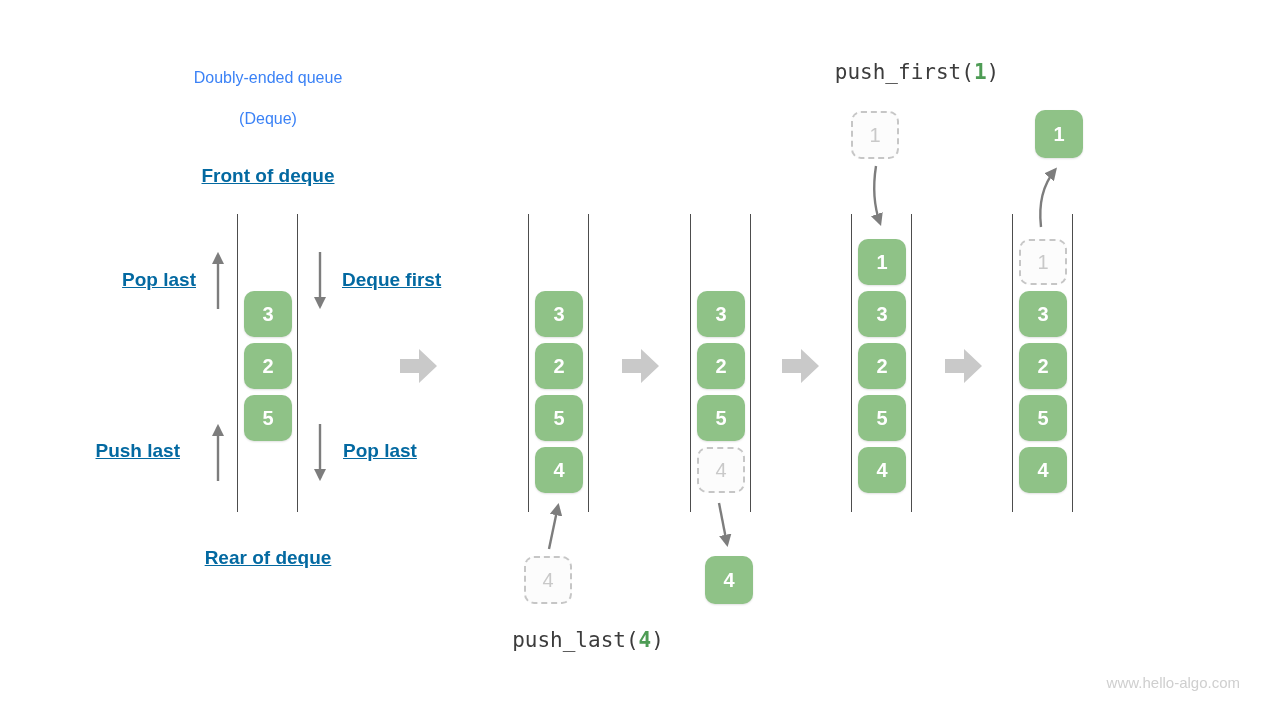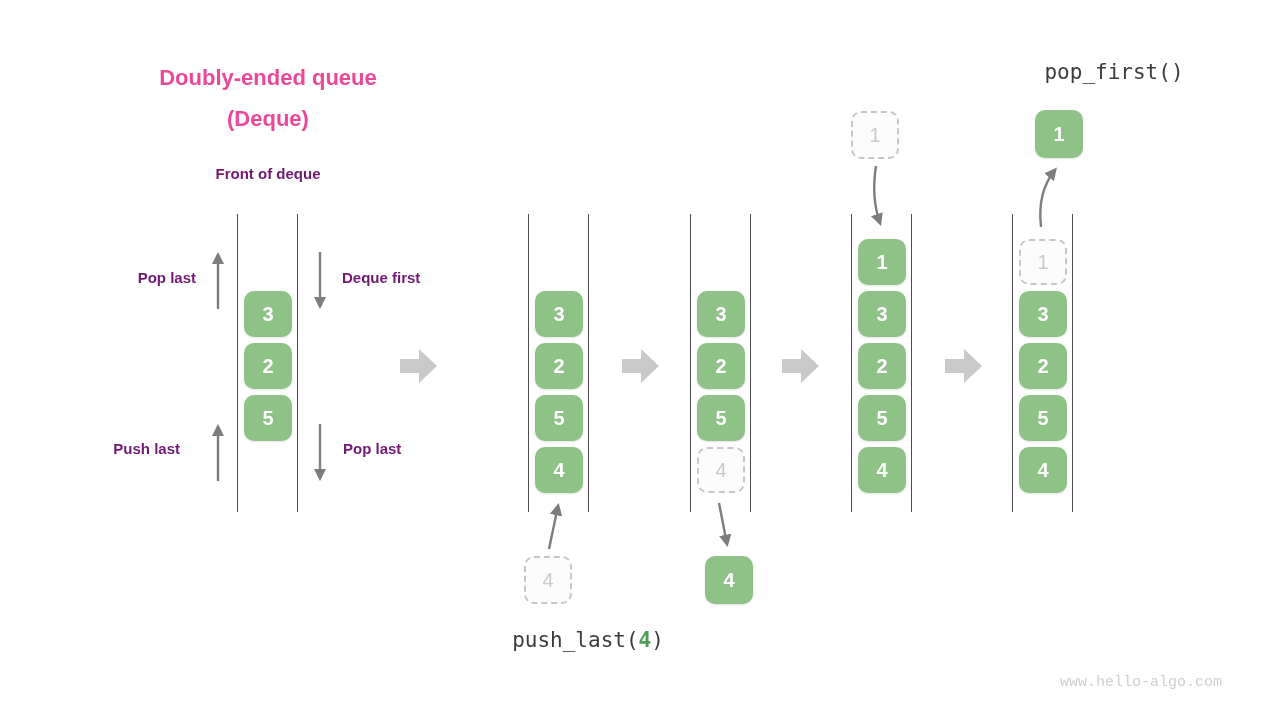--- a/index.html
+++ b/index.html
@@ -2,24 +2,24 @@
 <html><head>
 <meta charset="utf-8">
 <style>
   html,body{margin:0;padding:0;background:#ffffff;}
   #canvas{
     position:relative;width:1280px;height:720px;background:#ffffff;overflow:hidden;
     font-family:"Liberation Sans",sans-serif;
   }
   .title{
     position:absolute;left:118px;top:57px;width:300px;text-align:center;
-    font-size:22px;font-weight:700;color:#ec4899;line-height:41px;
+    font-size:16px;font-weight:400;color:#3b82f6;line-height:41px;
   }
   .big-label{
-    position:absolute;font-size:15px;font-weight:700;color:#701a75;
+    position:absolute;font-size:19px;font-weight:700;color:#0369a1;text-decoration:underline;
   }
   .center-label{width:300px;text-align:center;}
   .right-align{text-align:right;}
   .code{
     position:absolute;font-family:"DejaVu Sans Mono",monospace;font-size:21px;
     color:#3C3C3C;text-align:center;width:200px;white-space:nowrap;
   }
   .code .arg{color:#4E9C55;font-weight:700;}
   .channel{
     position:absolute;top:214px;height:298px;width:61px;
@@ -35,42 +35,45 @@
   .box.external{width:48px;height:48px;}
   .ghost{
     position:absolute;width:48px;height:46px;border-radius:10px;
     border:2px dashed #C6C6C6;background:#FCFCFC;color:#C9C9C9;
     font-size:20px;font-weight:400;box-sizing:border-box;
     display:flex;align-items:center;justify-content:center;
   }
   .ghost.external{height:48px;}
   #arrow-layer{position:absolute;left:0;top:0;pointer-events:none;}
   .watermark{
-    position:absolute;left:1060px;top:674px;width:180px;
-    font-family:Liberation Mono, monospace;font-size:15px;color:#CFCFCF;
+    position:absolute;left:1060px;top:674px;width:180px;text-align:right;
+    font-family:Liberation Sans, sans-serif;font-size:15px;color:#CFCFCF;
   }
 </style>
 </head>
 <body>
 
 <div id="canvas">
 
   <div class="title">
     <div>Doubly-ended queue</div>
     <div>(Deque)</div>
   </div>
 
   <div class="big-label center-label" style="left:118px;top:165px;">Front of deque</div>
+  <div class="big-label center-label" style="left:118px;top:547px;">Rear of deque</div>
 
   <div class="big-label right-align" style="left:56px;top:269px;width:140px;">Pop last</div>
   <div class="big-label" style="left:342px;top:269px;">Deque first</div>
   <div class="big-label right-align" style="left:40px;top:440px;width:140px;">Push last</div>
   <div class="big-label" style="left:343px;top:440px;">Pop last</div>
 
-  <div class="code" style="left:1014px;top:60px;">pop_first()</div>
+  <div class="code" style="left:817px;top:60px;">
+    <span>push_first(</span><span class="arg">1</span><span>)</span>
+  </div>
   <div class="code" style="left:488px;top:628px;">
     <span>push_last(</span><span class="arg">4</span><span>)</span>
   </div>
 
   <div class="channel" style="left:237px;"></div>
   <div class="channel" style="left:528px;"></div>
   <div class="channel" style="left:690px;"></div>
   <div class="channel" style="left:851px;"></div>
   <div class="channel" style="left:1012px;"></div>
 

